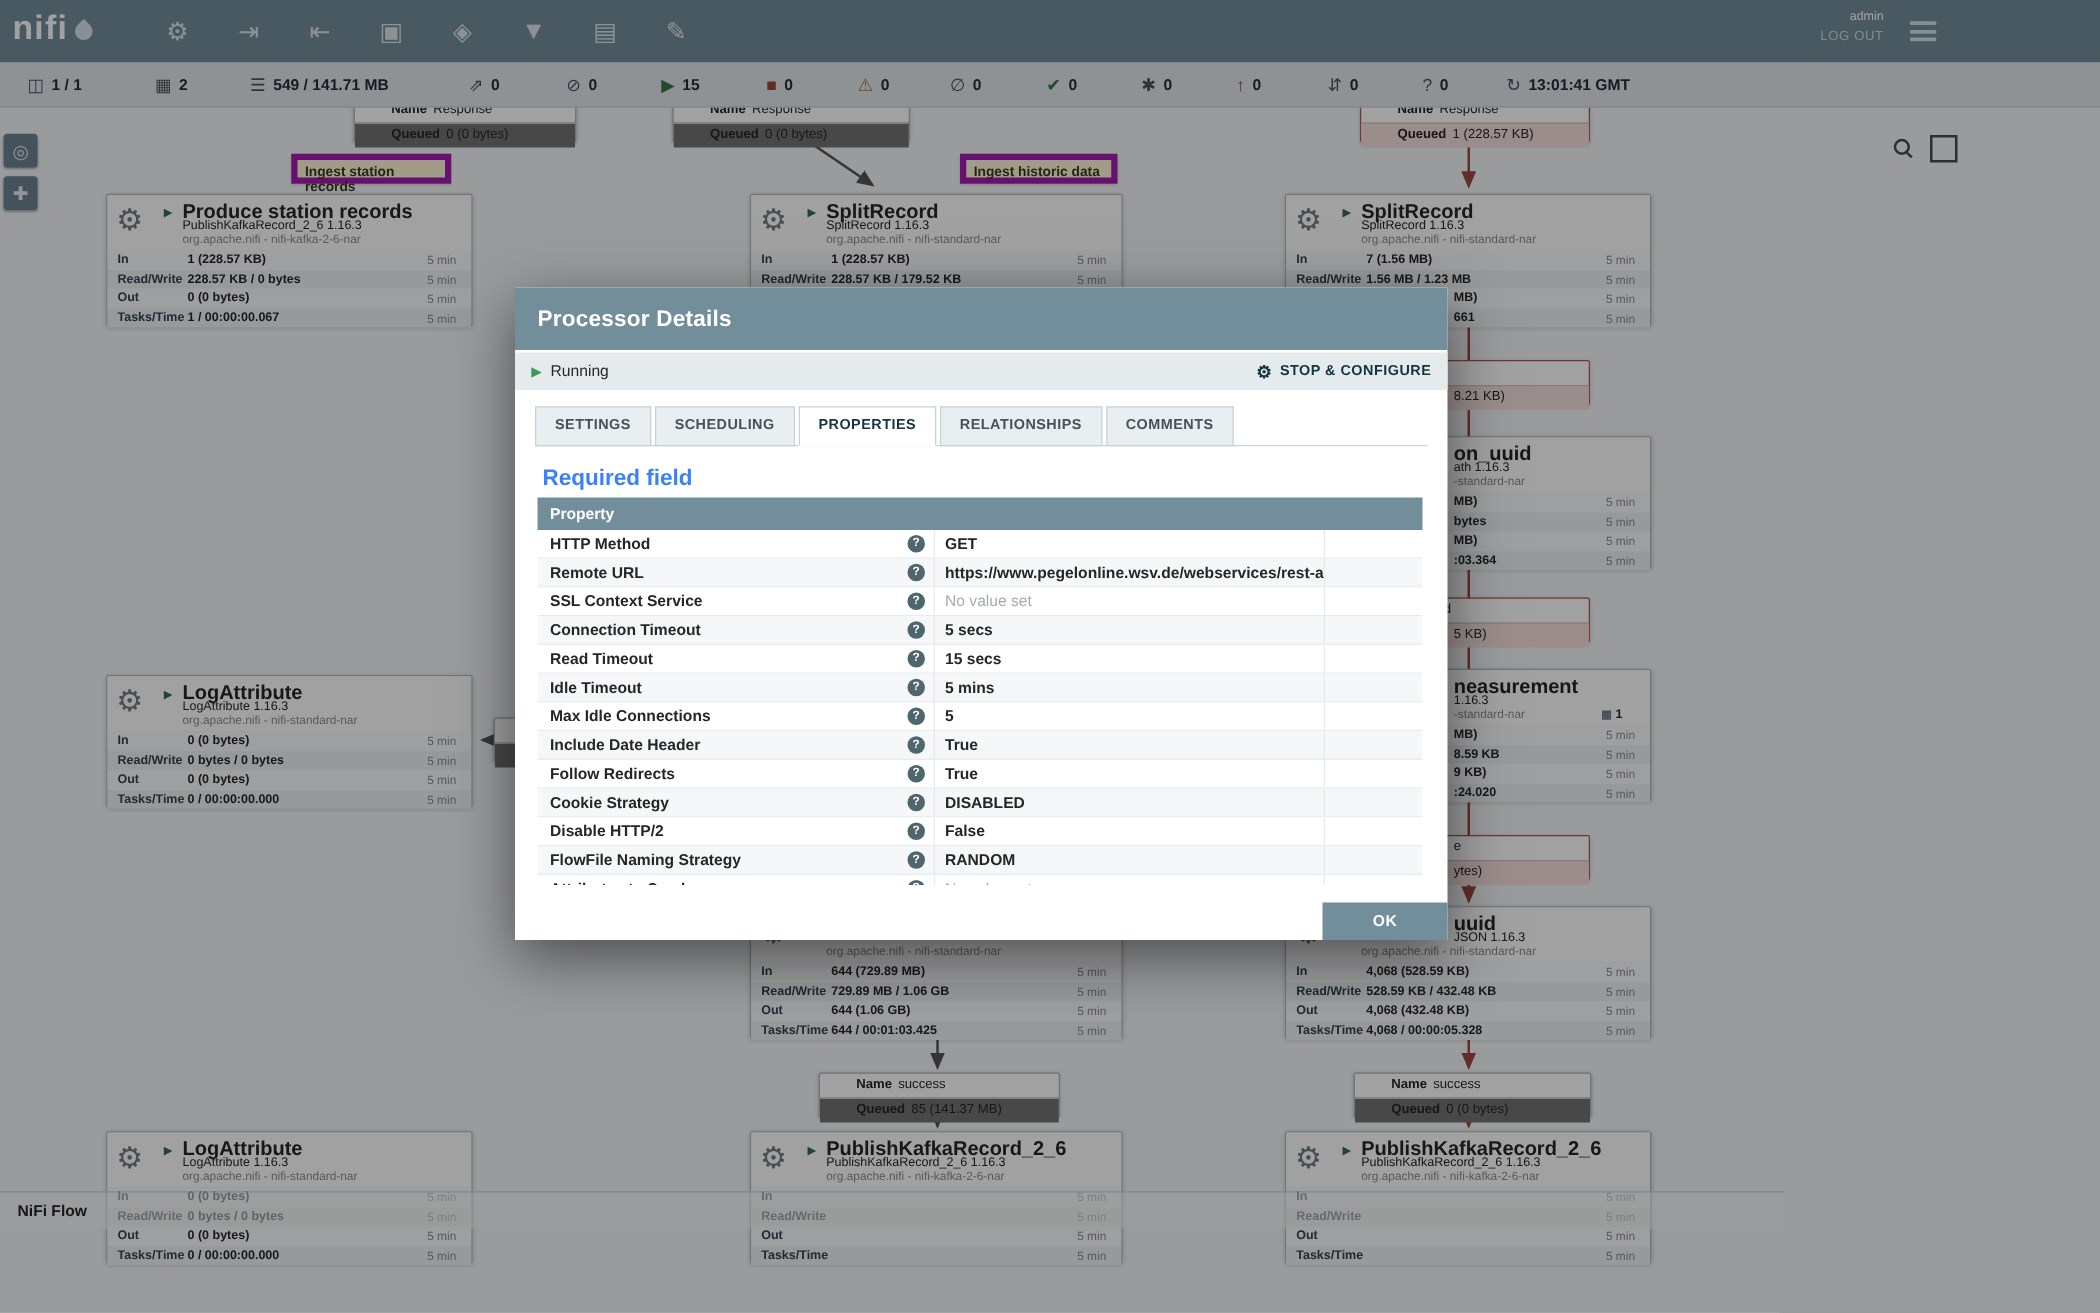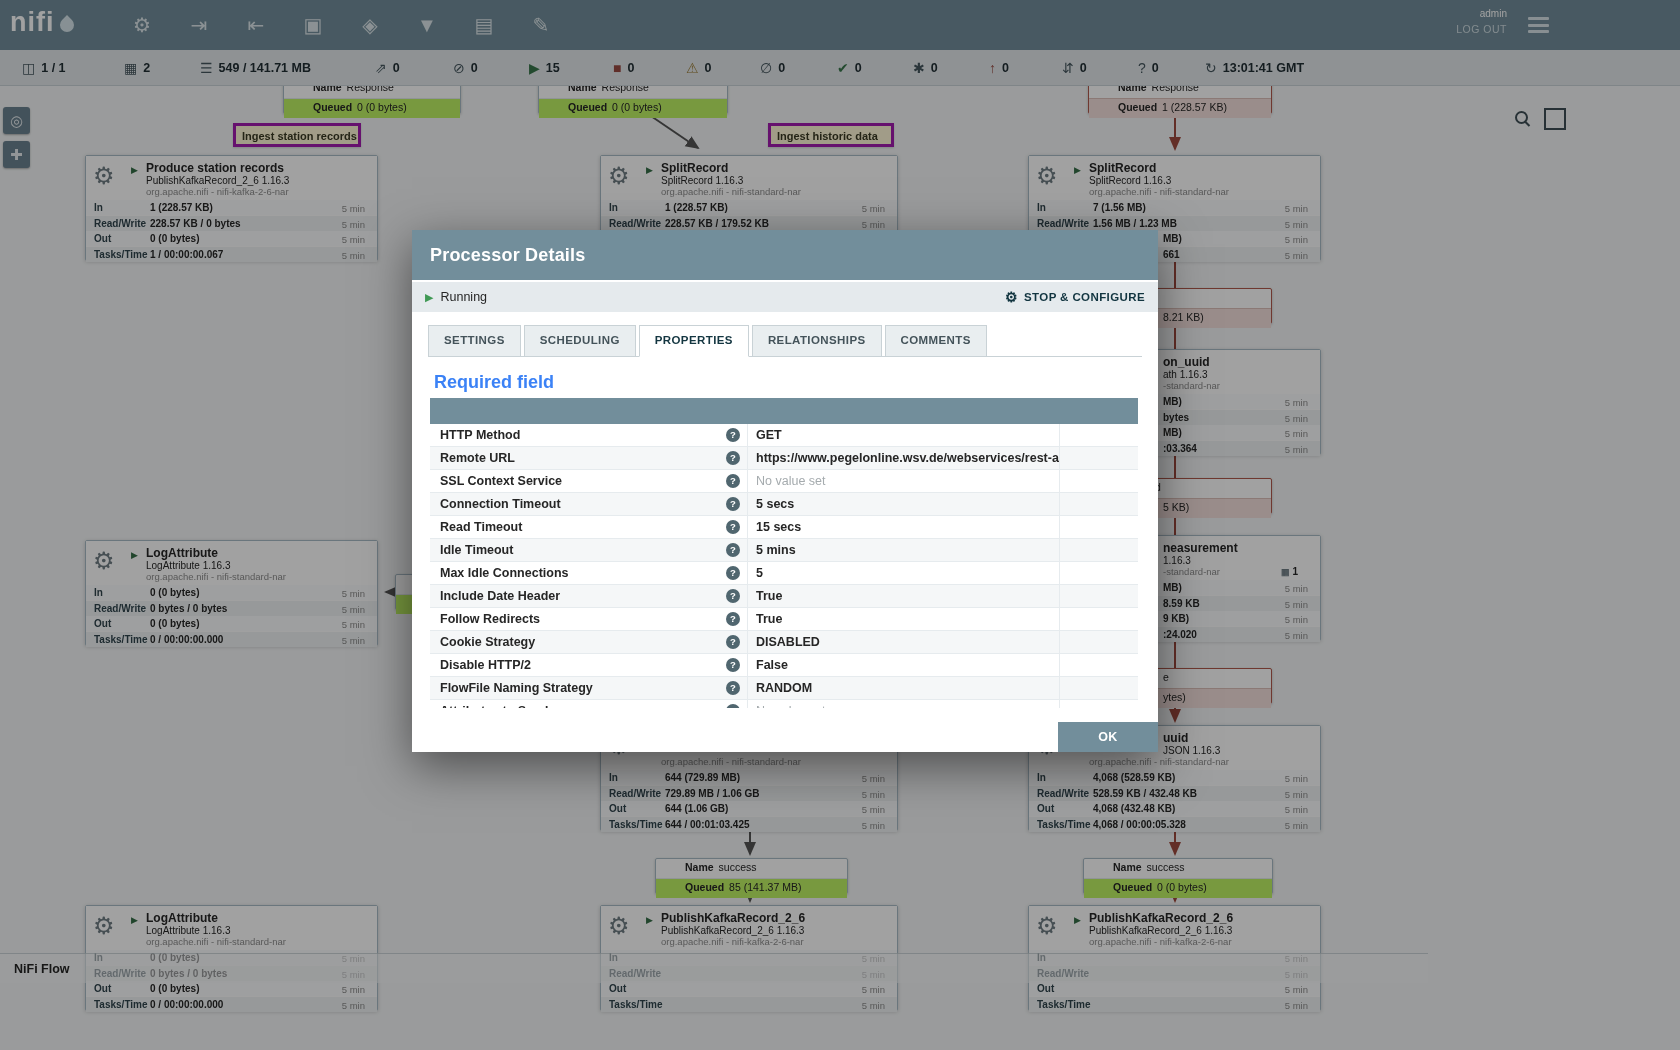--- a/index.html
+++ b/index.html
@@ -39,39 +39,39 @@
 
   
   .pal-btn{position:absolute;left:3px;width:27px;height:27px;background:#6b8290;border-radius:3px;
        color:#e7edf0;display:flex;align-items:center;justify-content:center;font-size:15px;
        box-shadow:0 1px 2px rgba(0,0,0,.3);z-index:5;cursor:pointer;}
 
   
   .canvas{position:absolute;inset:0;z-index:1;}
   .edges{position:absolute;left:0;top:0;}
 
-  .canvas-label{position:absolute;background:#fff7d7;border:3px solid #a21caf;
+  .canvas-label{position:absolute;background:#fff7d7;border:5px solid #a21caf;
        font-size:11px;font-weight:bold;color:#3a3a24;padding:4px 0 0 6px;box-sizing:border-box;
        box-shadow:0 1px 2px rgba(0,0,0,.15);}
 
   .conn{position:absolute;background:#ffffff;border:1px solid #a9bcc6;border-radius:2px;
        font-size:10.5px;color:#262626;box-shadow:0 1px 3px rgba(0,0,0,.2);box-sizing:border-box;}
   .conn-row{height:17px;padding:2px 6px 0;white-space:nowrap;overflow:hidden;}
-  .conn-row.q{border-top:1px solid #e4eaec;background:#bef264;}
+  .conn-row.q{border-top:1px solid #e4eaec;background:#737373;}
   .conn b{font-weight:bold;margin-right:5px;margin-left:23px;}
   .conn.red{border-color:#b05a4d;}
   .conn.red .conn-row.q{background:#f4e0dc;border-top-color:#dcc0ba;}
 
   .proc{position:absolute;background:#fdfdfd;border:1px solid #a9bcc6;border-radius:2px;
        box-shadow:0 1px 4px rgba(0,0,0,.18);box-sizing:border-box;}
   .proc-head{position:absolute;left:0;top:0;right:0;height:44px;background:#ffffff;
        border-bottom:1px solid #dde5e9;}
   .p-gear{position:absolute;left:7px;top:6px;font-size:24px;color:#707d84;}
   .p-run{position:absolute;left:45px;top:9px;font-size:9px;color:#356e47;}
-  .p-name{position:absolute;left:60px;top:5px;font-size:12px;font-weight:bold;color:#262626;white-space:nowrap;}
+  .p-name{position:absolute;left:60px;top:5px;font-size:16px;font-weight:bold;color:#262626;white-space:nowrap;}
   .p-type{position:absolute;left:60px;top:19px;font-size:10px;color:#262626;white-space:nowrap;}
   .p-bundle{position:absolute;left:60px;top:30px;font-size:9.5px;color:#8d8d8d;white-space:nowrap;}
   .p-badge{position:absolute;right:22px;top:30px;font-size:10px;font-weight:bold;color:#262626;}
   .p-badge .bi{font-size:9px;color:#707d84;margin-right:3px;}
   .proc-stats{position:absolute;left:0;top:44px;right:0;bottom:0;}
   .srow{position:absolute;left:0;right:0;height:15px;font-size:10px;}
   .srow:nth-child(odd){background:#fbfcfd;}
   .srow:nth-child(even){background:#eff3f4;}
   .sl{position:absolute;left:8px;top:2px;font-weight:bold;color:#30444d;}
   .sv{position:absolute;left:64px;top:2px;font-weight:bold;color:#262626;white-space:nowrap;}
@@ -631,20 +631,21 @@
     <span class="tab">SETTINGS</span>
     <span class="tab">SCHEDULING</span>
     <span class="tab active">PROPERTIES</span>
     <span class="tab">RELATIONSHIPS</span>
     <span class="tab">COMMENTS</span>
   </div>
   <div class="required-note">Required field</div>
 
   <div class="prop-table">
     <div class="pt-head">
+      <span class="c1">Property</span>
       <span></span>
     </div>
     <div class="pt-rows">
       <div class="pt-row">
         <span class="pt-name">
             <span>HTTP Method</span>
             <span class="help-badge">?</span>
           </span>
         <span class="pt-value">GET</span>
           <span></span>

